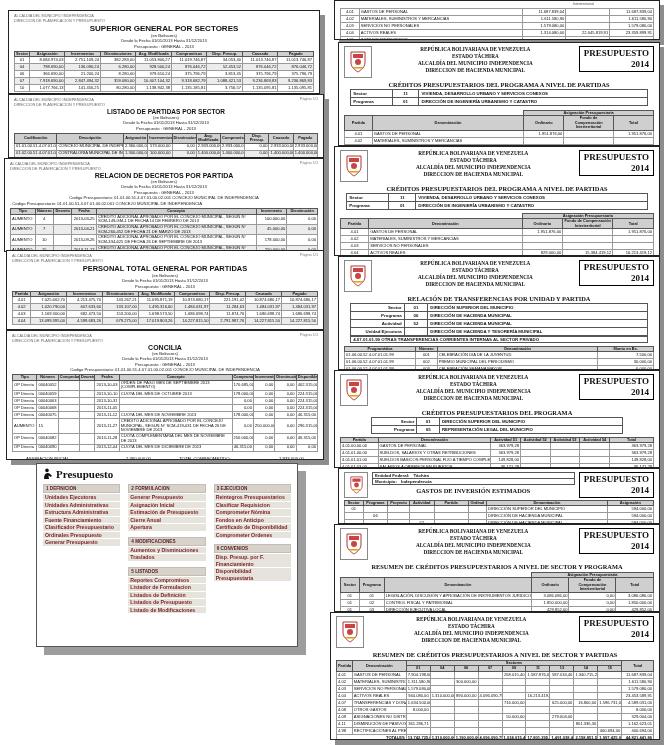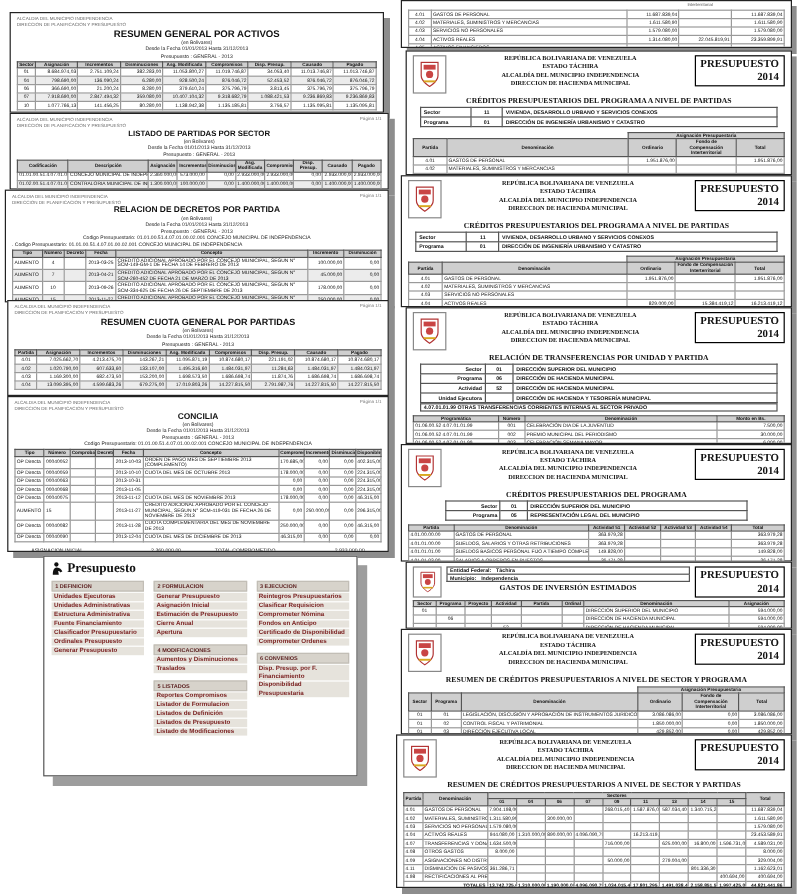--- a/index.html
+++ b/index.html
@@ -52,21 +52,21 @@
   .sumval{text-align:right;}
 </style>
 </head>
 <body>
 
 <div id="canvas">
 
   <div class="doc" style="left:8px;top:10px;width:312px;height:84px;">
     <div class="org">ALCALDIA DEL MUNICIPIO INDEPENDENCIA</div>
     <div class="org">DIRECCION DE PLANIFICACION Y PRESUPUESTO</div>
-    <div class="doctitle">RESUMEN GENERAL POR ACTIVOS</div>
+    <div class="doctitle">SUPERIOR GENERAL POR SECTORES</div>
     <div class="docsub">(en Bolivares)</div>
     <div class="docsub">Desde la Fecha 01/01/2013 Hasta 31/12/2013</div>
     <div class="docsub">Presupuesto : GENERAL - 2013</div>
     <table class="t">
       <colgroup>
           <col style="width:5%">
           <col>
           <col>
           <col>
           <col>
@@ -293,21 +293,21 @@
             <td style="text-align: right;">0,00</td>
           </tr>
         </tbody>
     </table>
   </div>
 
   <div class="doc" style="left:6px;top:250px;width:318px;height:80px;">
     <div class="pagelabel">Página 1/1</div>
     <div class="org">ALCALDIA DEL MUNICIPIO INDEPENDENCIA</div>
     <div class="org">DIRECCION DE PLANIFICACION Y PRESUPUESTO</div>
-    <div class="doctitle" style="font-size:7.5px">RESUMEN CUOTA GENERAL POR PARTIDAS</div>
+    <div class="doctitle" style="font-size:7.5px">PERSONAL TOTAL GENERAL POR PARTIDAS</div>
     <div class="docsub">(en Bolivares)</div>
     <div class="docsub">Desde la Fecha 01/01/2013 Hasta 31/12/2013</div>
     <div class="docsub">Presupuesto : GENERAL - 2013</div>
     <table class="t">
       <colgroup>
           <col style="width:6%">
           <col>
           <col>
           <col>
           <col>

